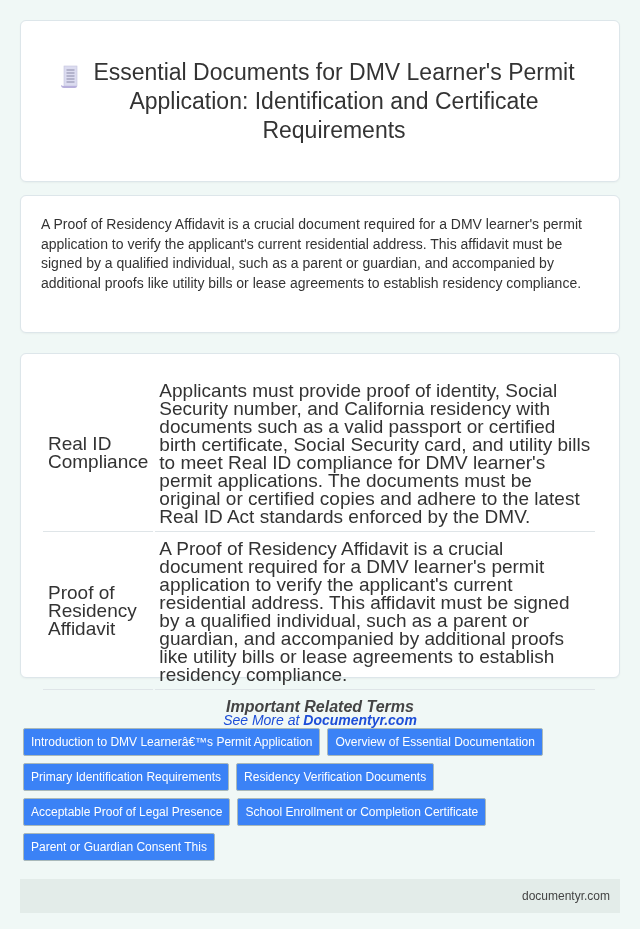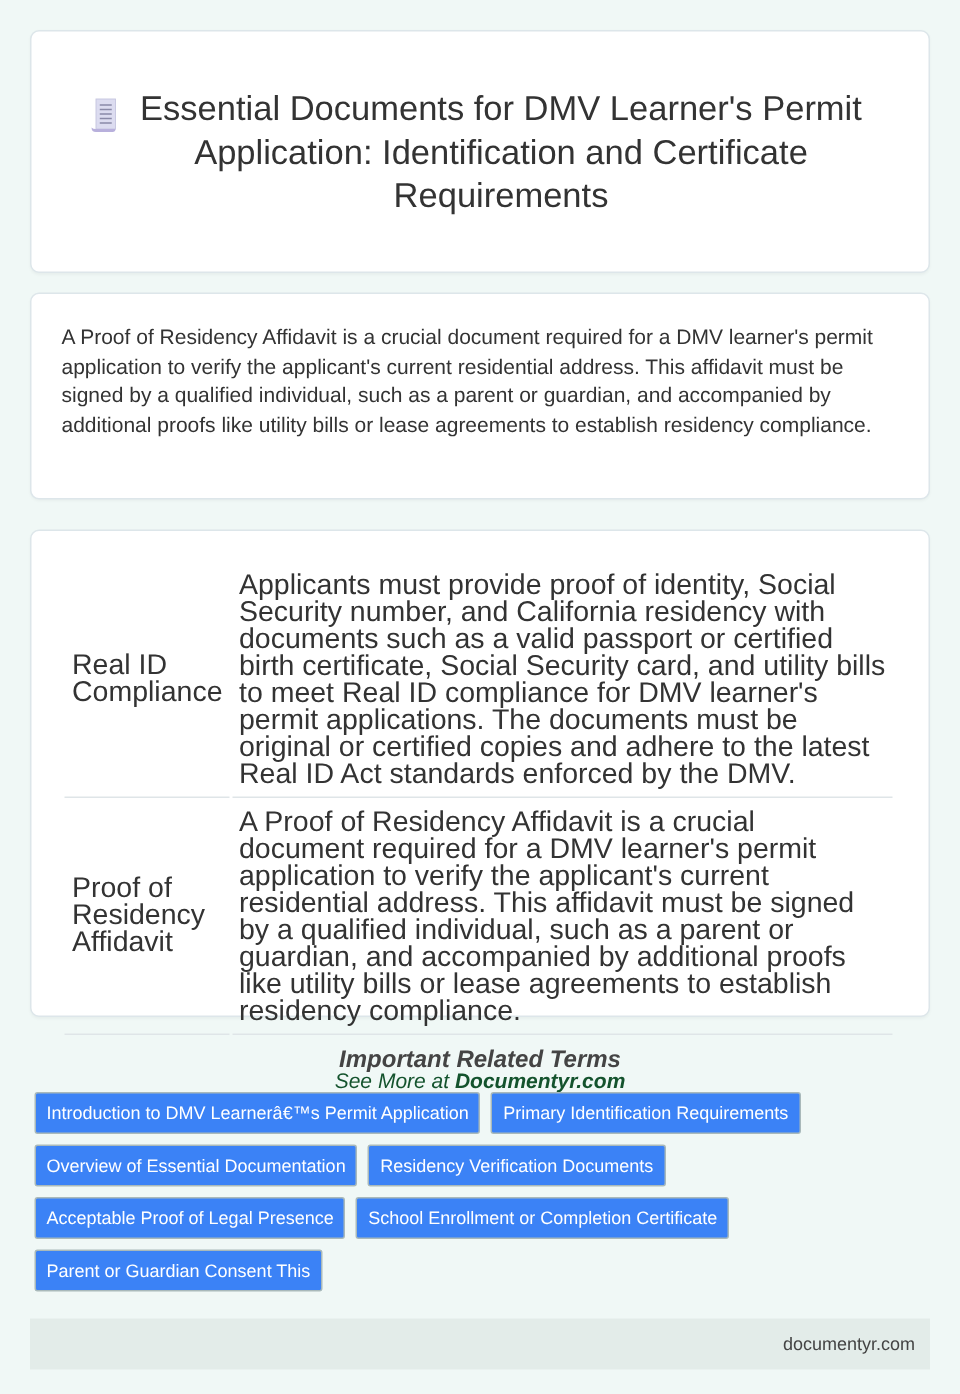--- a/index.html
+++ b/index.html
@@ -77,21 +77,21 @@
     color: #333;
     border-bottom: 1px solid #dfe5e8;
   }
   .doc-table td.term { width: 100px; padding: 8px 5px; }
   .doc-table td.desc { padding: 8px 4px 5px 4px; }
   .row-1 td { padding-top: 8px; padding-bottom: 8px; }
   .see-more {
     text-align: center;
     font-size: 14px;
     font-style: italic;
-    color: #14532d;
+    color: #1d4ed8;
     margin-top: 22px;
   }
   .see-more b { font-weight: bold; }
 
   
   .related-title {
     text-align: center;
     font-size: 16px;
     color: #444;
     margin-top: 0;
@@ -166,22 +166,22 @@
     </tbody>
   </table>
   <div class="see-more">
     <span>See More at </span><b>Documentyr.com</b>
   </div>
 </div>
 
 <h2 class="related-title">Important Related Terms</h2>
 <div class="tags">
   <span class="tag">Introduction to DMV Learnerâ€™s Permit Application</span>
+  <span class="tag">Overview of Essential Documentation</span>
   <span class="tag">Primary Identification Requirements</span>
-  <span class="tag">Overview of Essential Documentation</span>
   <span class="tag">Residency Verification Documents</span>
   <span class="tag">Acceptable Proof of Legal Presence</span>
   <span class="tag">School Enrollment or Completion Certificate</span>
   <span class="tag">Parent or Guardian Consent This</span>
 </div>
 
 <div class="footer">
   <span>documentyr.com</span>
 </div>
 

